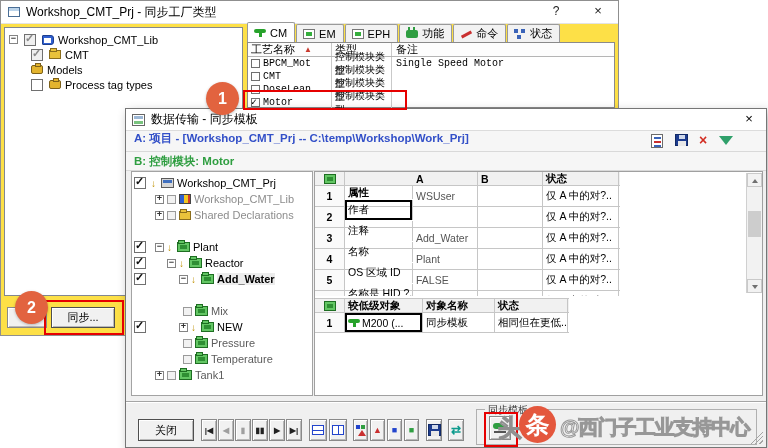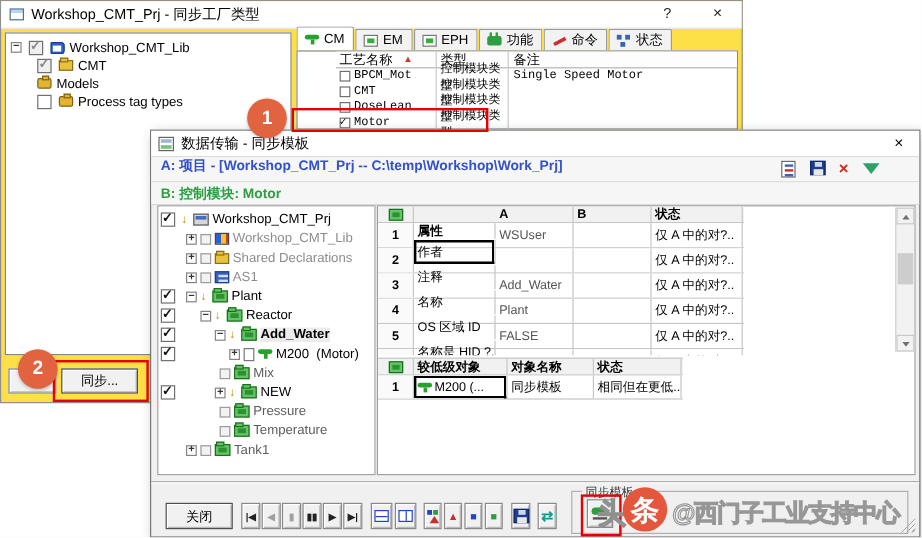--- a/index.html
+++ b/index.html
@@ -87,21 +87,21 @@
   #mw-pane{left:3px;top:26px;width:237px;height:267px;border:1px solid #828790;background:#fff;}
   .mrow{position:absolute;left:4px;display:flex;align-items:center;height:15px;width:225px;}
   .mrow .cb{width:12px;height:12px;margin-right:3px;}
   .mrow .lbl{margin-left:4px;}
   
   #mw-tabs{left:246px;top:23px;height:18px;display:flex;align-items:flex-end;}
   .tab{display:flex;align-items:center;gap:4px;padding:2px 7px 2px 6px;border:1px solid #9a9a9a;border-bottom:none;
        background:#f2f2f2;height:13px;margin-right:1px;border-radius:2px 2px 0 0;}
   .tab.sel{background:#fff;height:15px;font-weight:normal;}
   
-  #mw-table{left:246px;top:41px;width:368px;height:66px;border:1px solid #8a8a8a;background:#fff;box-sizing:border-box;padding-left:32px;}
+  #mw-table{left:246px;top:41px;width:368px;height:66px;border:1px solid #8a8a8a;background:#fff;box-sizing:border-box;}
   .mth{display:flex;height:13px;border-bottom:1px solid #b5b5b5;background:#fdfdfd;align-items:center;}
   .mtr{display:flex;height:13px;align-items:center;font-family:"Liberation Mono",monospace;font-size:10px;}
   .mc1{width:84px;display:flex;align-items:center;gap:3px;padding-left:3px;border-right:1px solid #c9c9c9;height:100%;box-sizing:border-box;}
   .mc2{width:60px;padding-left:3px;border-right:1px solid #c9c9c9;height:100%;box-sizing:border-box;display:flex;align-items:center;}
   .mc3{flex:1;padding-left:4px;height:100%;display:flex;align-items:center;}
   .mth .hd{font-family:"Liberation Sans",sans-serif;font-size:11px;}
   .sort{color:#c93a2e;font-size:8px;margin-left:6px;}
   .mtr .cb{width:9px;height:9px;}
   .mtr .cb.checked::before{left:-1px;top:-3px;font-size:10px;}
   #mw-btn-hidden{left:6px;top:306px;width:40px;height:21px;}
@@ -322,28 +322,20 @@
         <span class="lbl">Workshop_CMT_Lib</span>
       </div>
       <div class="drow gray" style="top:35px;">
         <span class="cbslot"></span>
           <span style="width:4px;"></span>
         <span class="exp plus"></span>
         <span class="icb"></span>
         <span class="ico ico-foldy"></span>
         <span class="lbl">Shared Declarations</span>
       </div>
-      <div class="drow gray" style="top:51px;">
-        <span class="cbslot"></span>
-          <span style="width:4px;"></span>
-        <span class="exp plus"></span>
-        <span class="icb"></span>
-        <span class="ico ico-as"></span>
-        <span class="lbl">AS1</span>
-      </div>
       <div class="drow" style="top:67px;">
         <span class="cbslot">
             <span class="cb checked"></span>
           </span>
         <span style="width:4px;"></span>
         <span class="exp minus"></span>
         <span class="arrdown"></span>
         <span class="ico ico-foldg"></span>
         <span class="lbl">Plant</span>
       </div>
@@ -359,30 +351,20 @@
       </div>
       <div class="drow selrow" style="top:99px;">
         <span class="cbslot">
             <span class="cb checked"></span>
           </span>
         <span style="width:28px;"></span>
         <span class="exp minus"></span>
         <span class="arrdown"></span>
         <span class="ico ico-foldg"></span>
         <span class="lbl">Add_Water</span>
-      </div>
-      <div class="drow" style="top:115px;">
-        <span class="cbslot">
-            <span class="cb checked"></span>
-          </span>
-        <span style="width:40px;"></span>
-        <span class="exp plus"></span>
-        <span class="ico ico-page"></span>
-        <span class="ico ico-cm"></span>
-        <span class="lbl">M200  (Motor)</span>
       </div>
       <div class="drow gray2" style="top:131px;">
         <span class="cbslot"></span>
           <span style="width:32px;"></span>
         <span class="icb"></span>
         <span class="ico ico-foldg"></span>
         <span class="lbl">Mix</span>
       </div>
       <div class="drow" style="top:147px;">
         <span class="cbslot">

